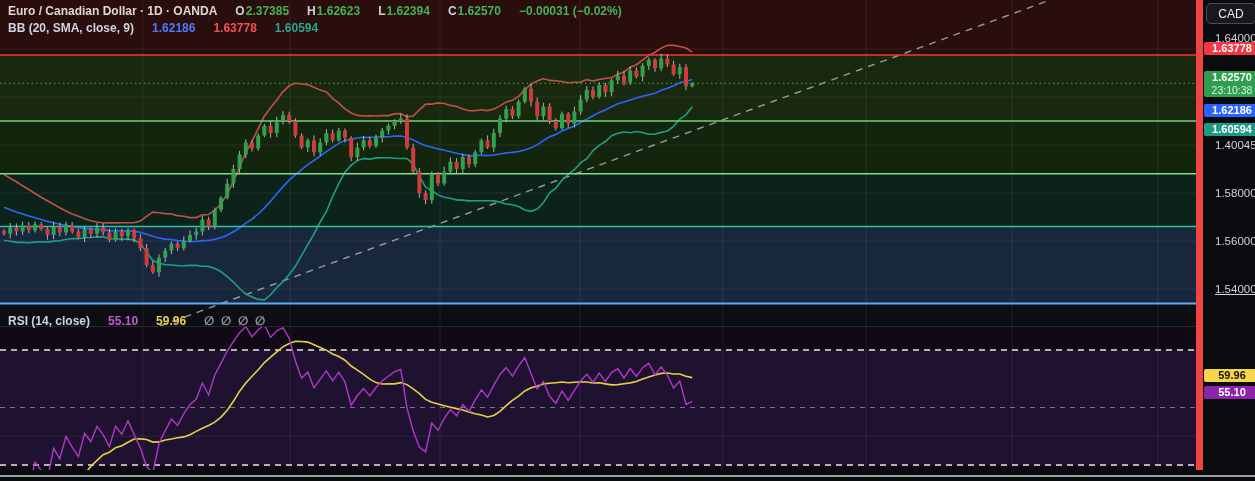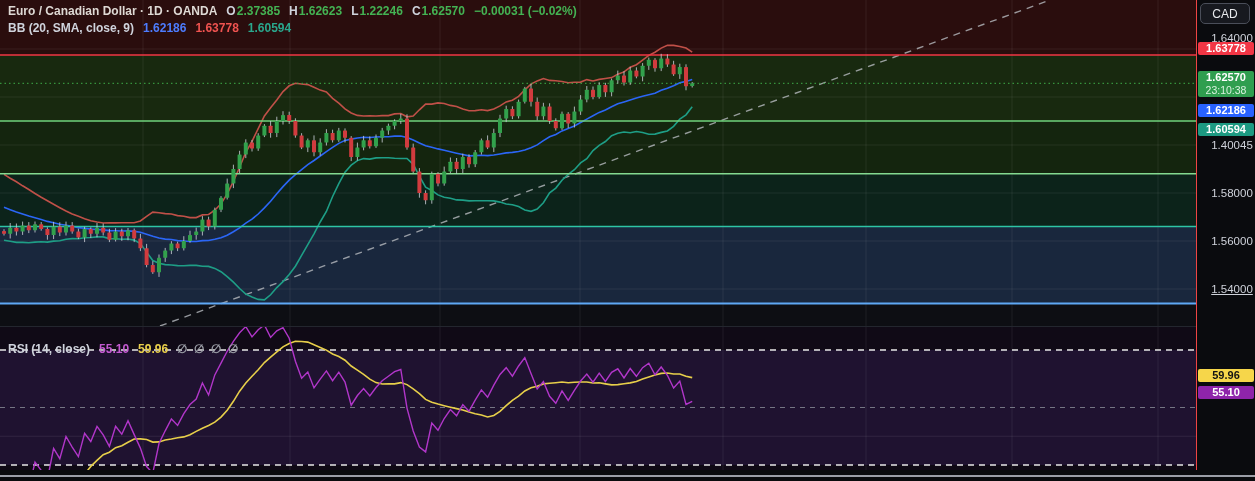--- a/index.html
+++ b/index.html
@@ -4,34 +4,34 @@
 <style>
   html,body{margin:0;padding:0;background:#050507;}
   *{box-sizing:border-box;}
   .app{position:relative;width:1255px;height:481px;background:#0d0e13;overflow:hidden;
        font-family:"Liberation Sans","DejaVu Sans",sans-serif;}
   svg{position:absolute;display:block;}
   #main-svg{left:0;top:0;}
   #rsi-svg{left:0;top:326px;}
   .pane-sep{position:absolute;left:0;top:326px;width:1196px;height:1px;background:#23262e;z-index:3;}
   
-  .legend{position:absolute;left:8px;z-index:5;display:flex;align-items:center;gap:9px;
+  .legend{position:absolute;left:8px;z-index:5;display:flex;align-items:center;gap:18px;
           font-size:12px;font-weight:600;color:#ded9d4;white-space:nowrap;}
   .legend .lbl{color:#cfd3dc;}
   .legend .grn{color:#44b353;}
   .legend .blu{color:#4d7cfe;}
   .legend .red{color:#ef5350;}
   .legend .tel{color:#2aa78d;}
   .legend .pur{color:#c45ad1;}
   .legend .yel{color:#e9d04b;}
   .legend .mut{color:#9b9ea6;white-space:pre;}
   .ohlc-pair{display:flex;gap:1px;}
   
   .axis{position:absolute;left:1196px;top:0;width:59px;height:481px;background:#0a0b0e;
-        border-left:1px solid #ef4444;z-index:4;}
+        border-left:7px solid #ef4444;z-index:4;}
   .tick{position:absolute;left:0;width:100%;text-align:center;font-size:11.5px;color:#cfd2da;
         height:14px;line-height:14px;z-index:1;padding-left:12px;}
   .plabel{position:absolute;left:1px;width:56px;text-align:center;font-size:11px;font-weight:600;
           color:#fff;border-radius:2px;height:13px;line-height:13px;z-index:2;}
   .plabel.two{height:26px;}
   .plabel .sub{display:block;font-weight:400;color:#d9f2df;font-size:10.5px;line-height:12px;}
   .cad-btn{position:absolute;left:3px;top:3px;width:50px;height:21px;border-radius:5px;
            border:1px solid #4a4e59;background:#17191f;color:#e8eaed;font-size:12px;
            display:flex;align-items:center;justify-content:center;cursor:pointer;z-index:3;}
   
@@ -336,37 +336,37 @@
     <span class="ohlc-pair">
         <span class="lbl">O</span>
         <span class="grn">2.37385</span>
       </span>
     <span class="ohlc-pair">
         <span class="lbl">H</span>
         <span class="grn">1.62623</span>
       </span>
     <span class="ohlc-pair">
         <span class="lbl">L</span>
-        <span class="grn">1.22246</span>
+        <span class="grn">1.62394</span>
       </span>
     <span class="ohlc-pair">
         <span class="lbl">C</span>
         <span class="grn">1.62570</span>
       </span>
     <span class="grn">−0.00031 (−0.02%)</span>
   </div>
 
   <div class="legend" style="top:21px;">
     <span class="lbl">BB (20, SMA, close, 9)</span>
     <span class="blu">1.62186</span>
     <span class="red">1.63778</span>
     <span class="tel">1.60594</span>
   </div>
 
-  <div class="legend" style="top:342px;align-items:center;">
+  <div class="legend" style="top:314px;align-items:center;">
     <span class="lbl">RSI (14, close)</span>
     <span class="pur">55.10</span>
     <span class="yel">59.96</span>
     <span class="mut">∅  ∅  ∅  ∅</span>
   </div>
 
   <div class="axis">
     <div class="cad-btn">CAD</div>
     <div class="tick" style="top:31px;">1.64000</div>
     <div class="tick" style="top:138px;">1.40045</div>

